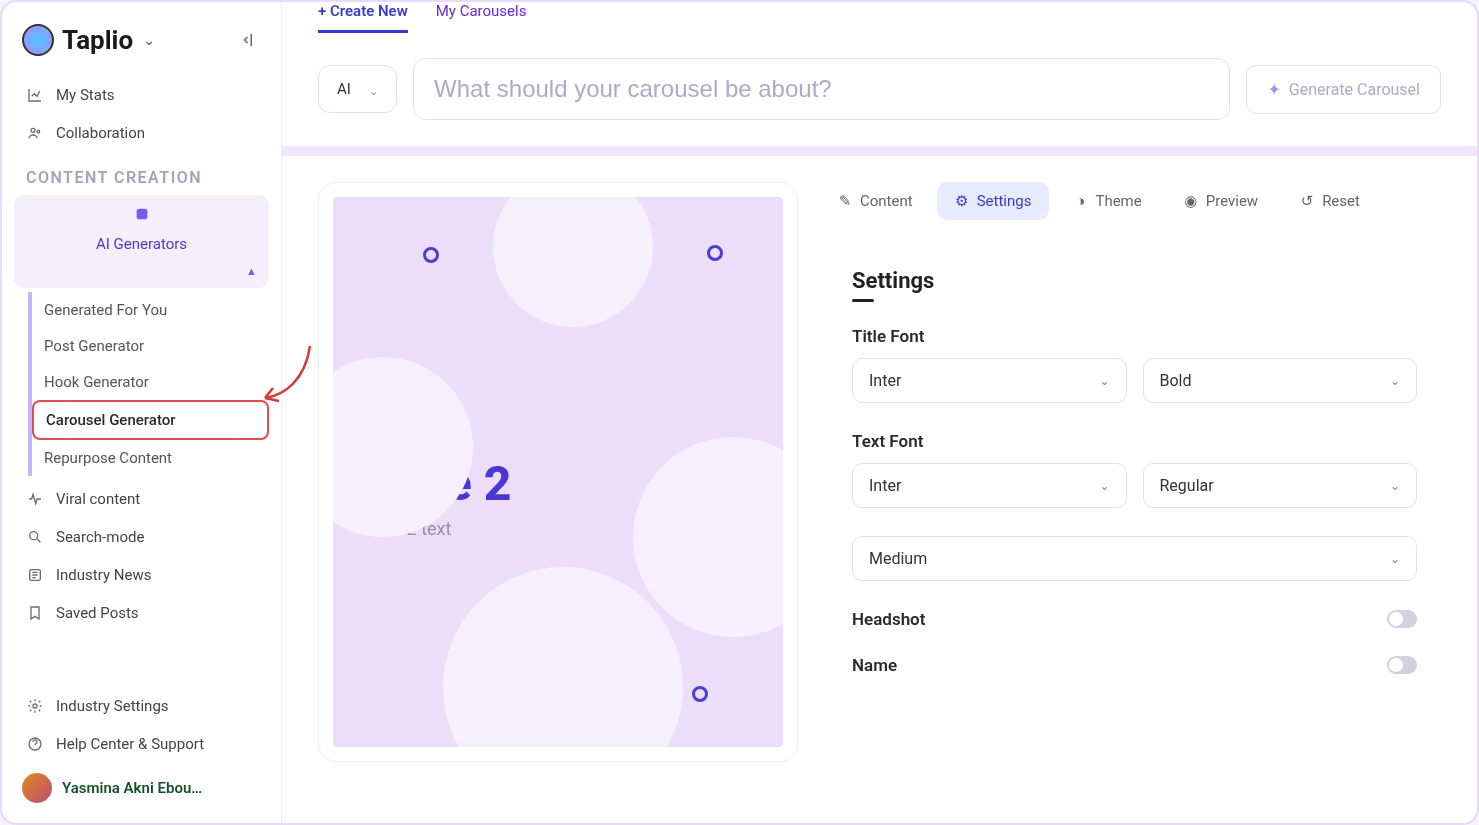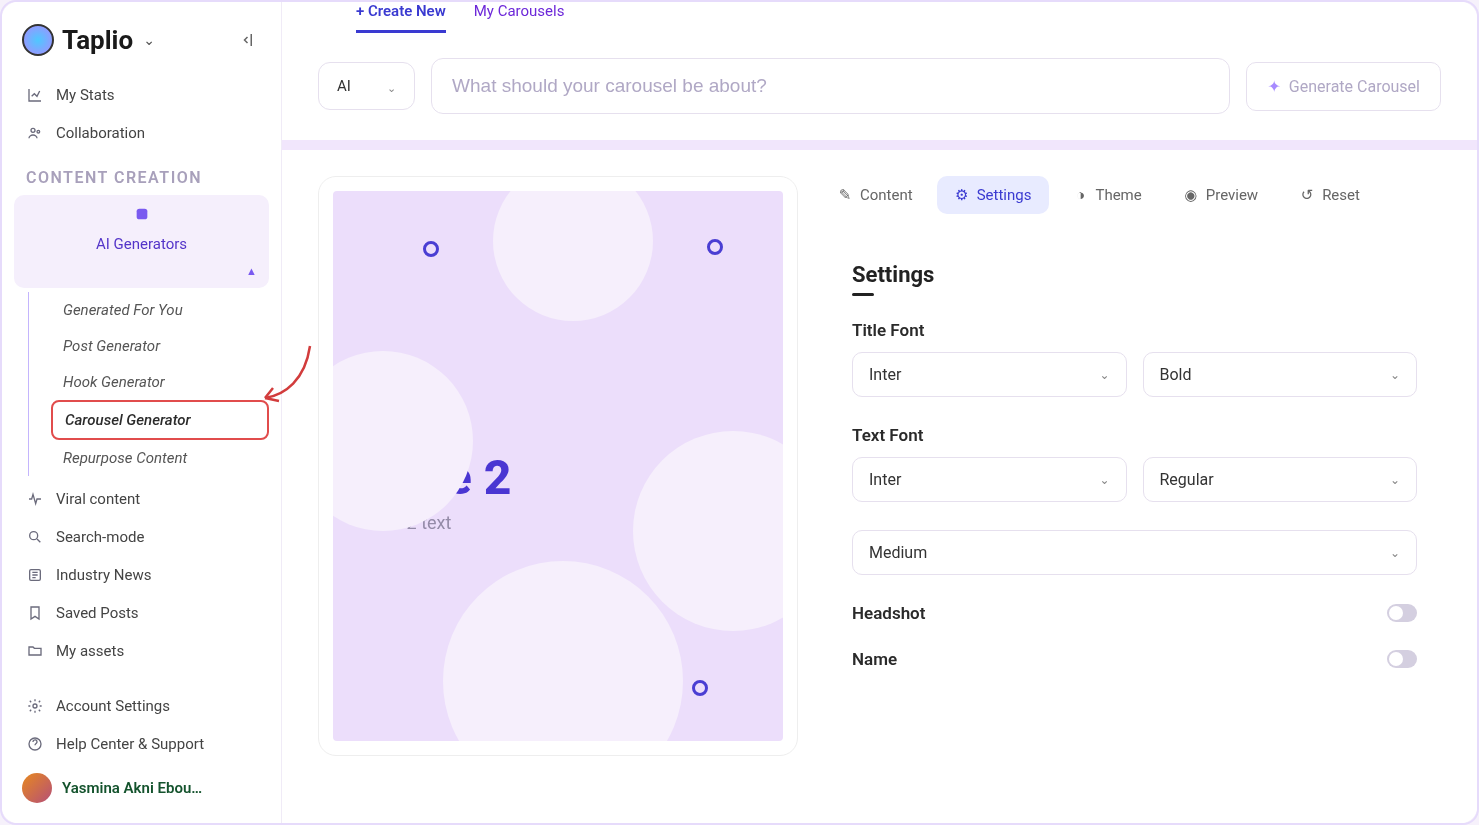--- a/index.html
+++ b/index.html
@@ -79,26 +79,24 @@
     font-weight: 600;
   }
   .nav-item.expanded {
     background: #f5effc;
     color: #5435c9;
     flex-direction: column;
   }
   .nav-item.expanded .nav-icon { color:#7a5af0; }
   .expand-caret { margin-left: auto; font-size: 11px; color: #7a5af0; }
   .subnav {
-    padding-left: 22px;
-    border-left: 1px solid #c4b5fd;
+    border-left: 4px solid #c4b5fd;
     margin-left: 14px;
     margin-top: 4px;
     margin-bottom: 4px;
-    font-style: italic;
   }
   .subnav-item { padding: 9px 12px; color:#555; border-radius: 8px; }
   .subnav-item.highlight {
     border: 2.5px solid #e14c4c;
     color: #2b2b2b;
     font-weight: 500;
     background:#fff;
   }
   .sidebar-footer {
     margin-top: auto;
@@ -119,34 +117,34 @@
     flex-direction:column;
     background:#fff;
   }
   .tabs {
     display:flex;gap:28px;padding:0 36px;height:36px;align-items:flex-start;
   }
   .tab {
     font-size:15px;color:#6d28d9;cursor:pointer;padding-bottom:10px;
   }
   .tab.active {
-    color:#3a3ad1;font-weight:600;border-bottom:3px solid #3a3ad1;margin-left:38px;
+    color:#3a3ad1;font-weight:600;border-bottom:3px solid #3a3ad1;
   }
   .search-row {
     display:flex;gap:16px;padding:20px 36px 26px;align-items:center;
   }
   .ai-select {
-    display:flex;align-items:flex-end;gap:36px;
+    display:flex;align-items:flex-end;gap:18px;
     border:1px solid #e6e0ee;border-radius:12px;
     padding:14px 18px;font-size:15px;color:#333;cursor:pointer;
     background:#fff;
   }
   .search-input {
     flex:1;border:1px solid #e6e0ee;border-radius:12px;
-    padding:16px 20px;font-size:19px;color:#333;
+    padding:16px 20px;font-size:24px;color:#333;
   }
   .search-input::placeholder{color:#b0a8c5;}
   .gen-btn {
     display:flex;align-items:center;gap:8px;
     border:1px solid #e6e0ee;border-radius:10px;
     padding:14px 20px;font-size:16px;color:#b0a8c5;cursor:pointer;
     background:#fff;
   }
   .gen-icon{color:#a78bff;}
   .purple-strip{height:10px;background:#f1e6fc;margin:0 0px;}
@@ -316,38 +314,30 @@
       <span>Industry News</span>
     </div>
     <div class="nav-item">
       <span class="nav-icon">
           <svg width="16" height="16" viewBox="0 0 24 24" fill="none" stroke="currentColor" stroke-width="2">
             <path d="M6 3h12v18l-6-4-6 4z"></path>
           </svg>
         </span>
       <span>Saved Posts</span>
     </div>
-    <div class="nav-item">
-      <span class="nav-icon">
-          <svg width="16" height="16" viewBox="0 0 24 24" fill="none" stroke="currentColor" stroke-width="2">
-            <path d="M3 6h6l2 2h10v10H3z"></path>
-          </svg>
-        </span>
-      <span>My assets</span>
-    </div>
 
     <div class="sidebar-footer">
       <div class="nav-item">
         <span class="nav-icon">
             <svg width="16" height="16" viewBox="0 0 24 24" fill="none" stroke="currentColor" stroke-width="2">
               <circle cx="12" cy="12" r="3"></circle>
               <path d="M12 2v3M12 19v3M4.2 4.2l2.1 2.1M17.7 17.7l2.1 2.1M2 12h3M19 12h3M4.2 19.8l2.1-2.1M17.7 6.3l2.1-2.1"></path>
             </svg>
           </span>
-        <span>Account Settings</span>
+        <span>Industry Settings</span>
       </div>
       <div class="nav-item">
         <span class="nav-icon">
             <svg width="16" height="16" viewBox="0 0 24 24" fill="none" stroke="currentColor" stroke-width="2">
               <circle cx="12" cy="12" r="9"></circle>
               <path d="M9 9a3 3 0 115 2c-1 1-2 1-2 3M12 17h.01"></path>
             </svg>
           </span>
         <span>Help Center &amp; Support</span>
       </div>

